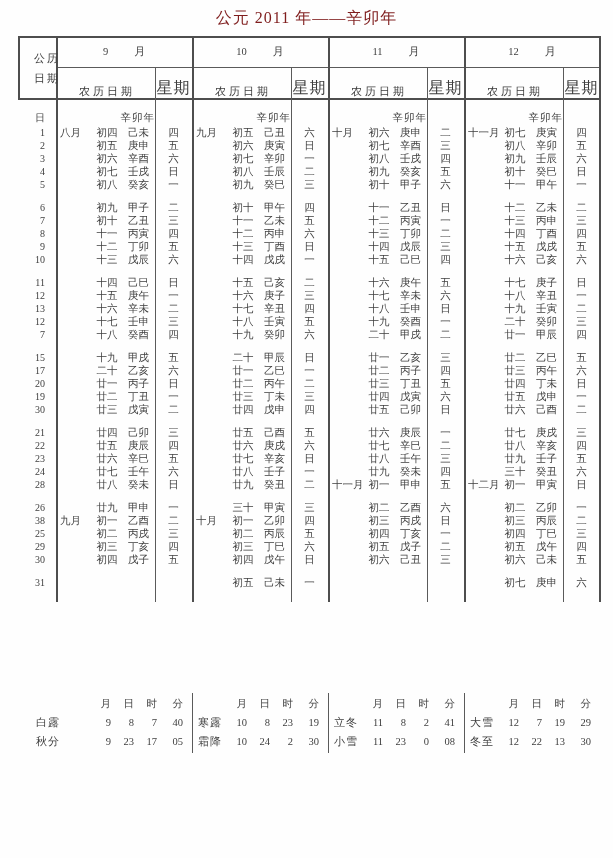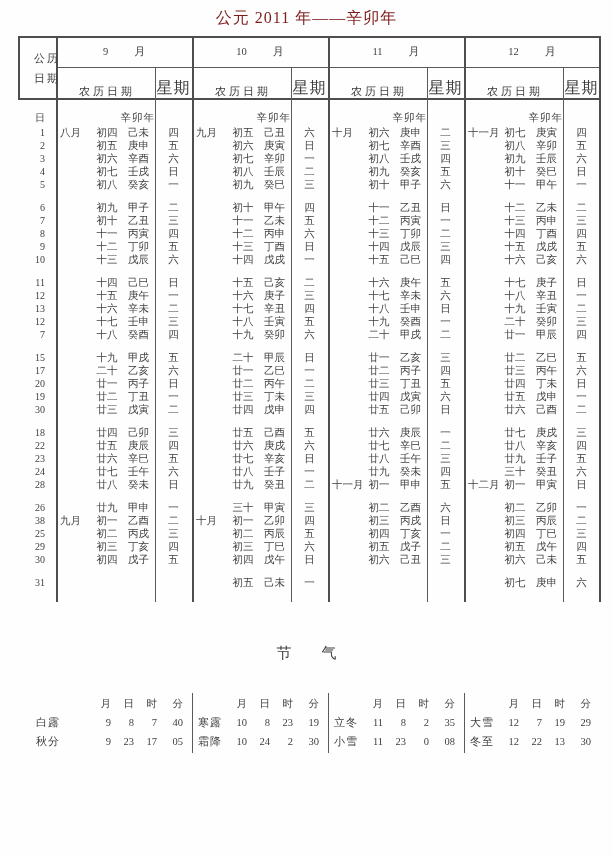--- a/index.html
+++ b/index.html
@@ -682,21 +682,21 @@
           <div class="c-lunar">
             <span class="lm"></span>
             <span class="ld">廿六</span>
             <span class="lg">己酉</span>
           </div>
           <div class="c-week">二</div>
         </div>
       </div>
       <div class="cal-group">
         <div class="cal-row">
-          <div class="c-day">18</div>
+          <div class="c-day">21</div>
           <div class="c-lunar">
             <span class="lm"></span>
             <span class="ld">廿四</span>
             <span class="lg">己卯</span>
           </div>
           <div class="c-week">三</div>
           <div class="c-lunar">
             <span class="lm"></span>
             <span class="ld">廿五</span>
             <span class="lg">己酉</span>
@@ -985,23 +985,20 @@
           <div class="c-lunar">
             <span class="lm"></span>
             <span class="ld">初七</span>
             <span class="lg">庚申</span>
           </div>
           <div class="c-week">六</div>
         </div>
       </div>
     </div>
 
-  <div class="terms-title">
-    <span>节气</span>
-  </div>
   <div class="terms-table" id="terms-table">
       <div class="tg tg1">
         <div class="t-row">
           <span class="t-name"></span>
           <span class="t-sp"></span>
           <span class="t-col t-c1">月</span>
           <span class="t-col t-c2">日</span>
           <span class="t-col t-c3">时</span>
           <span class="t-col t-c4">分</span>
         </div>
@@ -1056,21 +1053,21 @@
           <span class="t-col t-c2">日</span>
           <span class="t-col t-c3">时</span>
           <span class="t-col t-c4">分</span>
         </div>
         <div class="t-row">
           <span class="t-name">立冬</span>
           <span class="t-sp"></span>
           <span class="t-col t-c1">11</span>
           <span class="t-col t-c2">8</span>
           <span class="t-col t-c3">2</span>
-          <span class="t-col t-c4">35</span>
+          <span class="t-col t-c4">41</span>
         </div>
         <div class="t-row">
           <span class="t-name">小雪</span>
           <span class="t-sp"></span>
           <span class="t-col t-c1">11</span>
           <span class="t-col t-c2">23</span>
           <span class="t-col t-c3">0</span>
           <span class="t-col t-c4">08</span>
         </div>
       </div>

